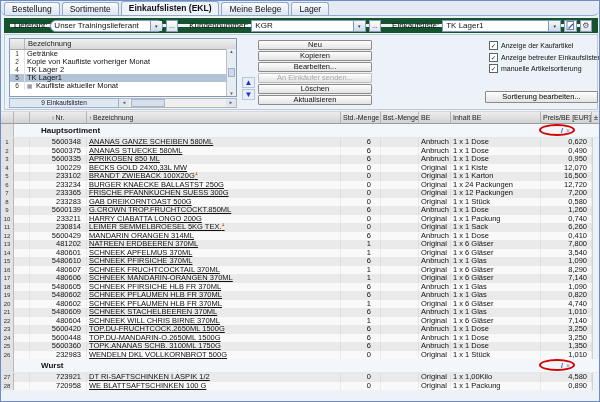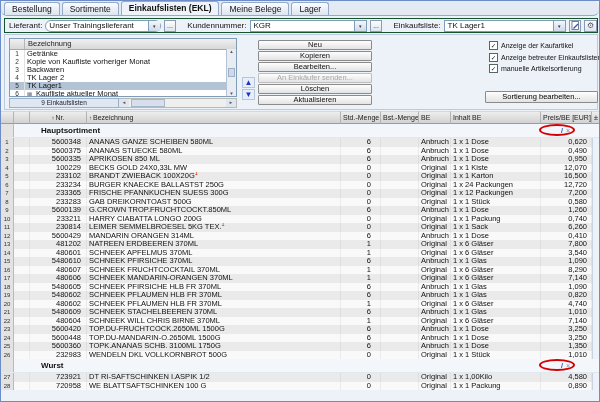--- a/index.html
+++ b/index.html
@@ -6,21 +6,21 @@
   .win{position:relative;width:600px;height:402px;background:#edf2f9;border:1px solid #6b8cc7;
        box-sizing:border-box;font-family:"Liberation Sans",sans-serif;overflow:hidden;color:#111;}
   
   .tabbar{position:absolute;top:0;left:0;right:0;height:15px;display:flex;align-items:flex-end;
           padding-left:3px;background:#e3eaf4;border-bottom:1px solid #93aac9;box-sizing:border-box;border-radius:6px;}
   .tab{height:12px;line-height:12px;padding:0 7px;font-size:8.5px;border:1px solid #93aac9;border-bottom:none;
        border-radius:3px 3px 0 0;background:linear-gradient(#fbfcfe,#dce5f1);margin-right:2px;white-space:nowrap;}
   .tab.active{background:#eef2f9;font-weight:bold;height:13px;line-height:13px;}
   
   .filter{position:absolute;top:17px;left:3px;width:594px;height:15px;display:flex;align-items:center;
-          font-size:8px;padding-left:4px;border:1px solid #14532d;background:#edf2f9;box-sizing:border-box;gap:3px;}
+          font-size:8px;padding-left:4px;border:6px solid #14532d;background:#edf2f9;box-sizing:border-box;gap:3px;}
   .flabel{white-space:nowrap;color:#111;}
   .combo{display:inline-flex;align-items:stretch;height:12px;border:1px solid #7f9db9;background:#fff;box-sizing:border-box;}
   .combo .val{padding:0 3px;font-size:8px;line-height:10px;white-space:nowrap;overflow:hidden;}
   .combo .arr{width:11px;background:linear-gradient(#f4f7fb,#cfdae9);border-left:1px solid #7f9db9;
               display:flex;align-items:center;justify-content:center;font-size:5px;color:#333;}
   .mini{width:13px;height:12px;border:1px solid #8a9cb5;background:linear-gradient(#fdfdfe,#dfe6ef);
         font-size:7px;line-height:9px;text-align:center;color:#333;box-sizing:border-box;padding:0;}
   .gap{margin-left:8px;}
   
   .mid{position:absolute;top:33px;left:3px;width:594px;height:76px;border:1px solid #bccadd;box-sizing:border-box;}
@@ -64,21 +64,21 @@
   .hc .sort{font-size:6px;margin-right:1px;color:#444;}
   .hc.right{text-align:right;}
   .hc.center{text-align:center;padding:0;}
   .tbody{position:absolute;top:123px;left:0;width:600px;bottom:0;background:#edf2f9;overflow:hidden;}
   .trow{height:8.5px;font-size:7.5px;line-height:8.5px;white-space:nowrap;}
   .trow.odd{background:#eaeaea;}
   .trow.even{background:#f9f9f9;}
   .trow>div{overflow:hidden;border-right:1px solid rgba(130,140,155,0.12);box-sizing:border-box;}
   .r0{background:#e3e3e3;border-right:1px solid #b9b9b9 !important;font-size:6px;text-align:center;color:#333;}
   .r2{text-align:right;padding-right:5px;}
-  .r3{padding-left:2px;}
+  .r3{padding-left:2px;text-decoration:underline;}
   .r3 sup{font-size:5.5px;color:#cc2200;vertical-align:super;line-height:0;}
   .r4{text-align:right;padding-right:9px;}
   .r6,.r7{padding-left:2px;}
   .r8{text-align:right;padding-right:4px;}
   .r9{background:#edf2f9;border-left:1px solid #c9d2e0;}
   .grow{height:13px;line-height:13px;background:#f3f6fa;position:relative;font-size:8px;border-bottom:1px solid #e2e8f0;}
   .tg{grid-column:1;background:#e3e3e3;border-right:1px solid #b9b9b9;}
   .gname{grid-column:3 / span 4;font-weight:bold;padding-left:11px;color:#111;overflow:hidden;}
   .gicons{grid-column:9;display:flex;align-items:center;justify-content:flex-end;gap:3px;padding-right:22px;}
   .gi{font-size:7px;line-height:13px;}
@@ -135,24 +135,20 @@
       <div id="list-rows">
           <div class="lrow">
             <span class="g">1</span>
             <span class="ll">Getränke</span>
           </div>
           <div class="lrow">
             <span class="g">2</span>
             <span class="ll">Kopie von Kaufliste vorheriger Monat</span>
           </div>
           <div class="lrow">
-            <span class="g">3</span>
-            <span class="ll">Backwaren</span>
-          </div>
-          <div class="lrow">
             <span class="g">4</span>
             <span class="ll">TK Lager 2</span>
           </div>
           <div class="lrow sel">
             <span class="g">5</span>
             <span class="ll">TK Lager1</span>
           </div>
           <div class="lrow">
             <span class="g">6</span>
             <span class="ic">▦</span>

